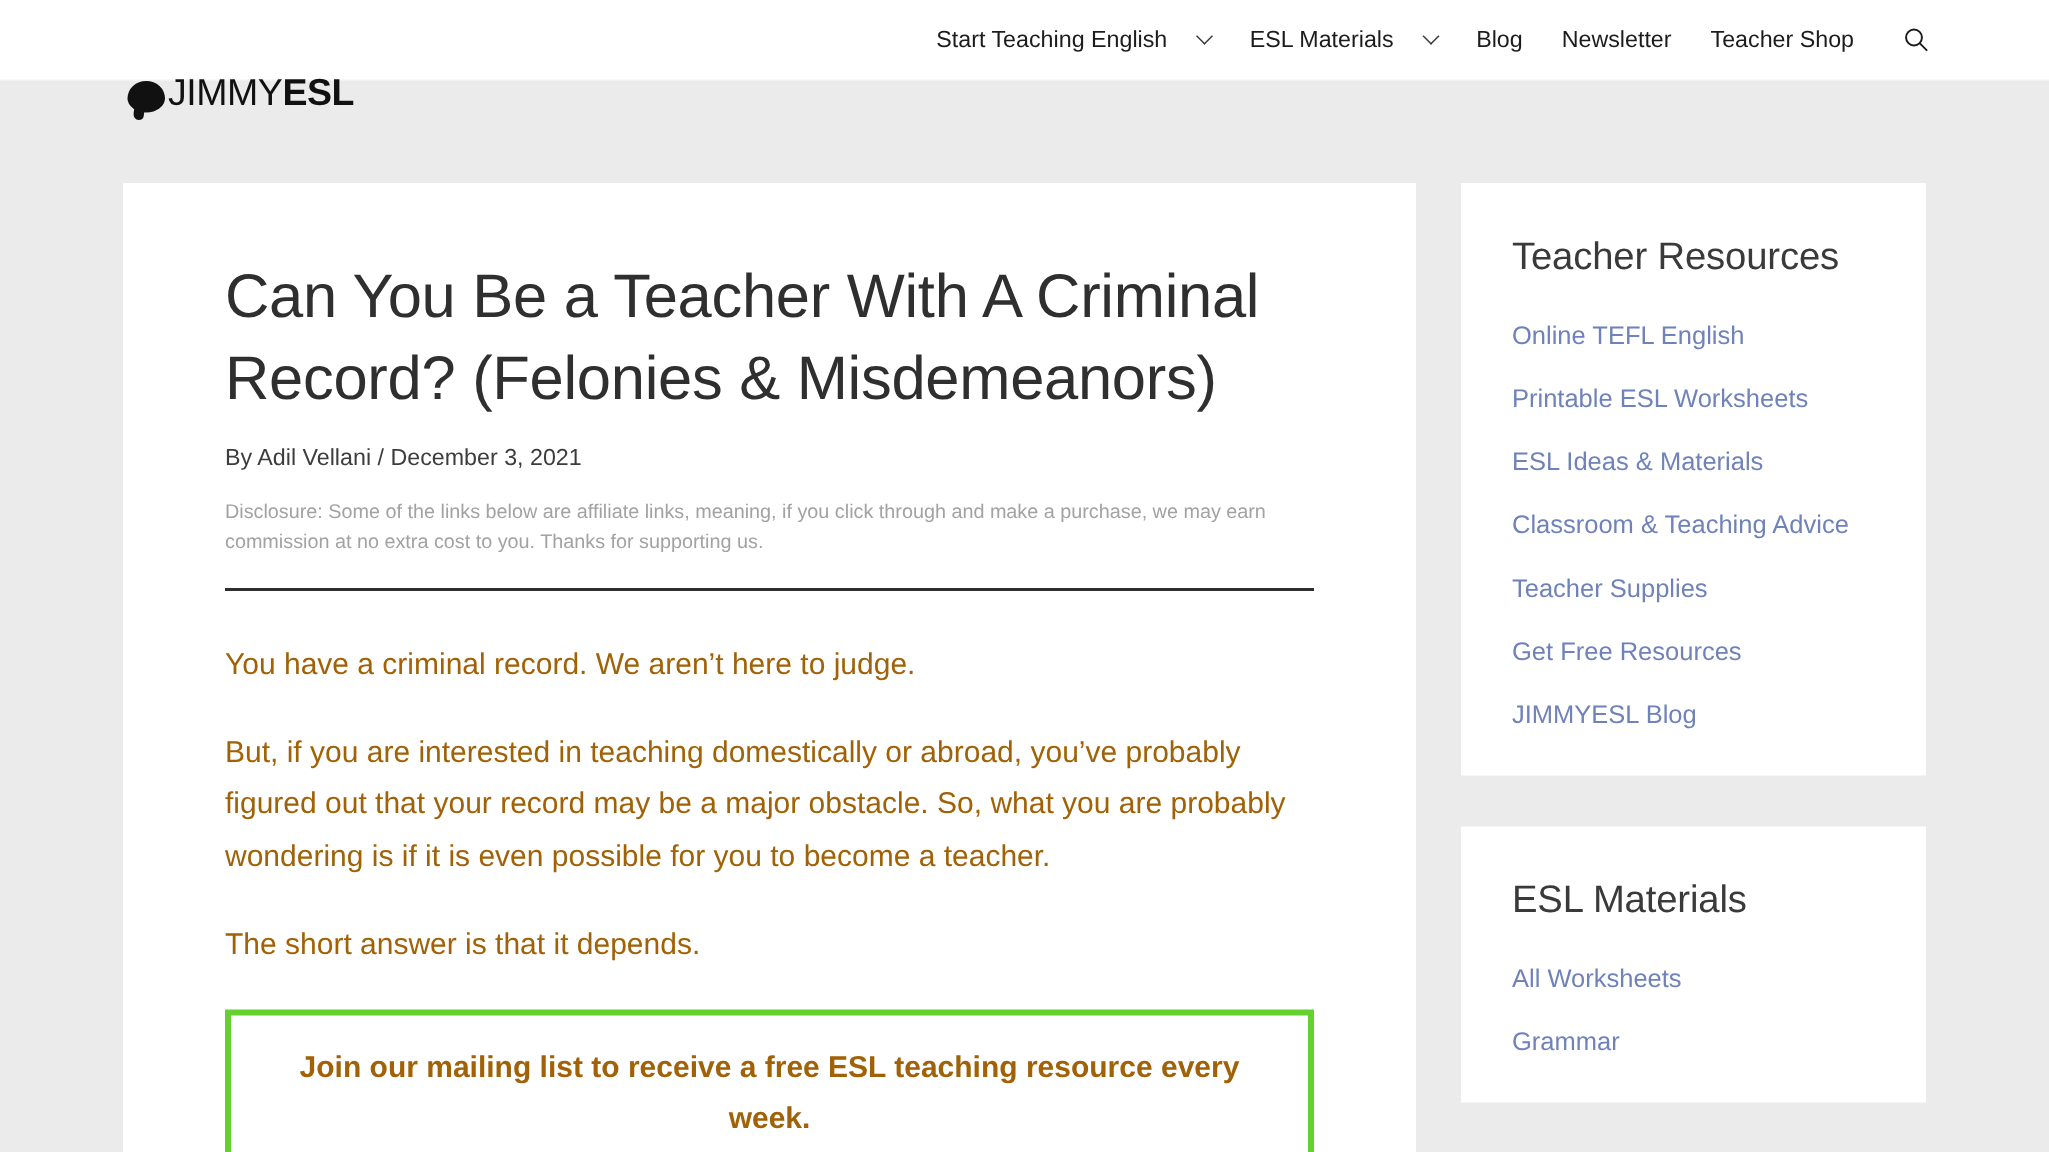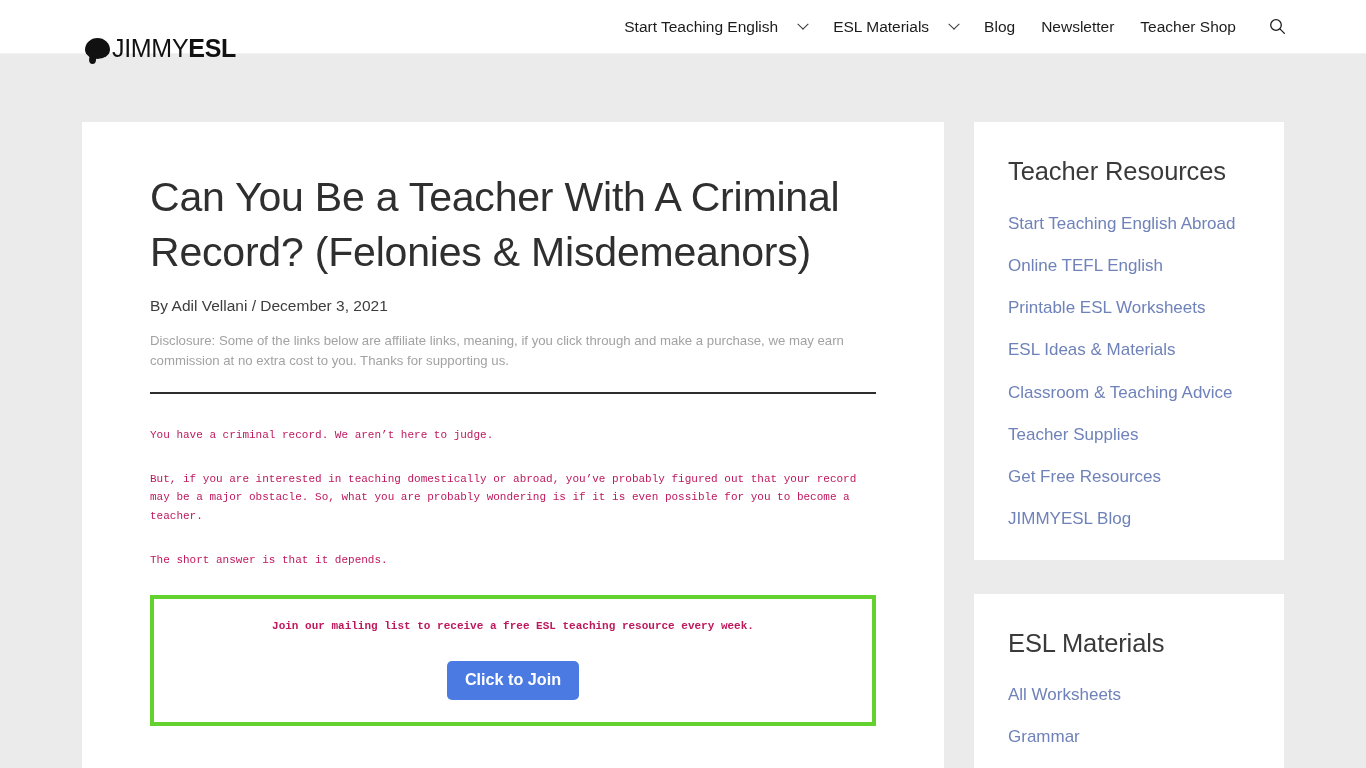--- a/index.html
+++ b/index.html
@@ -18,21 +18,21 @@
     position: relative;
     height: 54px;
     background: #ffffff;
     display: flex;
     align-items: center;
     width: 100%;
     border-bottom: 1px solid #f2f2f2;
   }
   .logo {
     display: flex;
-    align-items: center;
+    align-items: flex-end;
     margin-left: 85px;
     height: 54px;
     text-decoration: none;
     cursor: pointer;
     margin-top: 43px;
   }
   .logo-bubble {
     width: 25px; height: 21px;
     background: #111111;
     border-radius: 50% 50% 50% 50% / 55% 55% 45% 45%;
@@ -142,25 +142,24 @@
     color: #a2a2a2;
     margin: 0 0 20px 0;
     max-width: 712px;
   }
   hr.meta-rule {
     border: none;
     border-top: 2px solid #2e2e2e;
     margin: 0 0 32px 0;
   }
   .entry-content p {
-    font-size: 11px;
+    font-size: 20px;
     line-height: 1.72;
-    color: #be185d;
+    color: #a16207;
     margin: 0 0 25px 0;
-    font-family: Liberation Mono, monospace;
   }
 
   
   .cta-box {
     border: 4px solid #63d22e;
     background: #ffffff;
     text-align: center;
     padding: 18px 20px 22px 20px;
     margin-top: 16px;
   }
@@ -265,21 +264,20 @@
         </div>
       </div>
     </article>
   </main>
 
   <aside class="sidebar">
 
     <section class="widget">
       <h2 class="widget-title">Teacher Resources</h2>
       <ul>
-        <li><a href="#">Start Teaching English Abroad</a></li>
         <li><a href="#">Online TEFL English</a></li>
         <li><a href="#">Printable ESL Worksheets</a></li>
         <li><a href="#">ESL Ideas &amp; Materials</a></li>
         <li><a href="#">Classroom &amp; Teaching Advice</a></li>
         <li><a href="#">Teacher Supplies</a></li>
         <li><a href="#">Get Free Resources</a></li>
         <li><a href="#">JIMMYESL Blog</a></li>
       </ul>
     </section>
 

